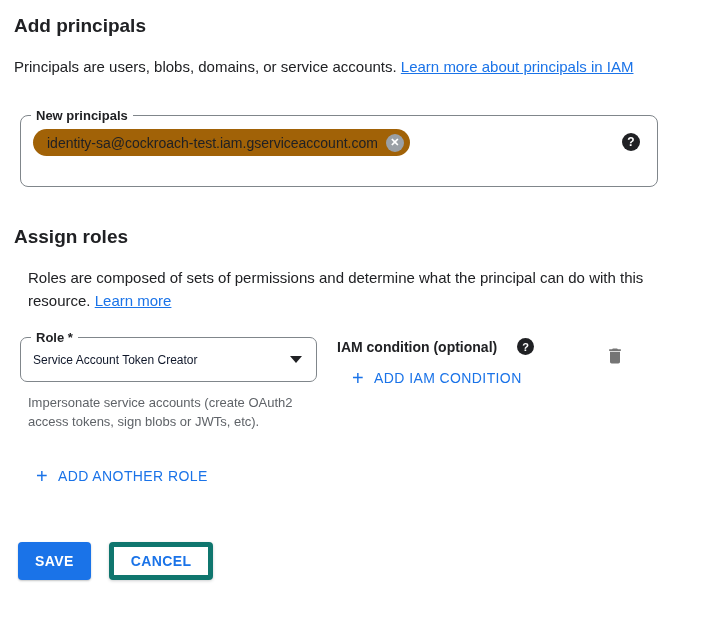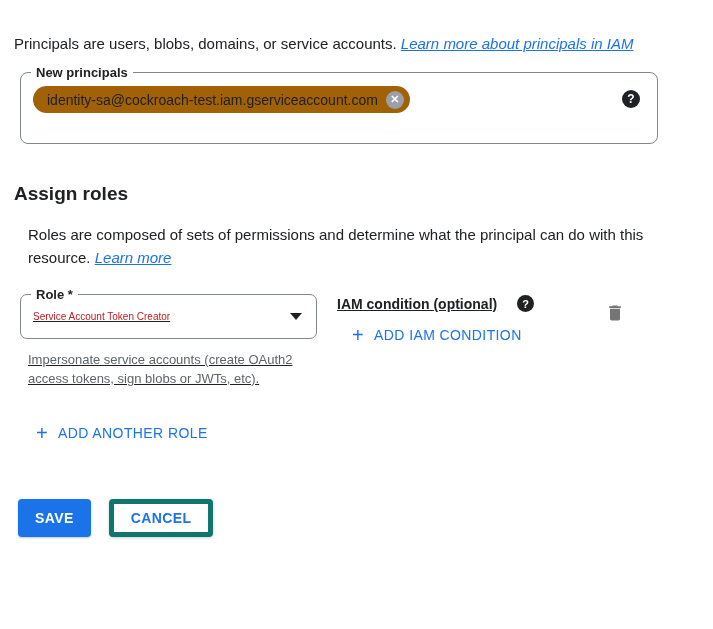--- a/index.html
+++ b/index.html
@@ -23,21 +23,20 @@
     margin: 17px 14px 0 14px;
     font-size: 15px;
     line-height: 25px;
     color: #202124;
     max-width: 650px;
   }
   a.link {
     color: #1a73e8;
     text-decoration: underline;
     cursor: pointer;
-    font-style: italic;
   }
 
   
   .outlined-field {
     position: relative;
     border: 1px solid #80868b;
     border-radius: 8px;
     background: #fff;
   }
   .outlined-field .float-label {
@@ -47,21 +46,21 @@
     background: #ffffff;
     padding: 0 5px;
     font-size: 13px;
     font-weight: 700;
     color: #202124;
     line-height: 17px;
     white-space: nowrap;
   }
 
   .principals-field {
-    margin: 16px 0 0 20px;
+    margin: 36px 0 0 20px;
     width: 638px;
     height: 72px;
     padding: 13px 44px 13px 12px;
   }
   .chip {
     display: inline-flex;
     align-items: center;
     gap: 8px;
     background: #a16207;
     border-radius: 14px;
@@ -111,34 +110,33 @@
     margin: 18px 14px 0 28px;
     font-size: 15px;
     line-height: 23px;
     max-width: 618px;
   }
 
   .role-row {
     display: flex;
     align-items: flex-start;
     margin: 25px 15px 0 20px;
-    text-decoration: underline;
   }
   .role-col { width: 297px; flex: 0 0 auto; }
   .role-select {
     height: 45px;
     width: 297px;
     padding: 0 12px;
     display: flex;
     align-items: center;
     justify-content: space-between;
     cursor: pointer;
     border-radius: 7px;
   }
-  .role-value { font-size: 10px; color: #b91c1c; }
+  .role-value { font-size: 12px; color: #0f172a; }
   .dropdown-arrow {
     width: 0; height: 0;
     border-left: 6px solid transparent;
     border-right: 6px solid transparent;
     border-top: 7px solid #202124;
     margin-right: 2px;
   }
   .role-helper {
     margin: 11px 0 0 8px;
     width: 288px;
@@ -217,20 +215,21 @@
     color: #1a73e8;
     border: 5px solid #0f766e;
     box-shadow: 0 1px 3px rgba(60,64,67,0.25);
   }
 </style>
 </head>
 <body>
 
 <div class="page">
 
+  <h1 class="section-title">Add principals</h1>
 
   <p class="desc"><span>Principals are users, blobs, domains, or service accounts. </span><a class="link">Learn more about principals in IAM</a></p>
 
   <div class="outlined-field principals-field">
     <span class="float-label">New principals</span>
     <span class="chip">
       <span>identity-sa@cockroach-test.iam.gserviceaccount.com</span>
       <span class="chip-close">✕</span>
     </span>
     <span class="help-circle field-help">?</span>

